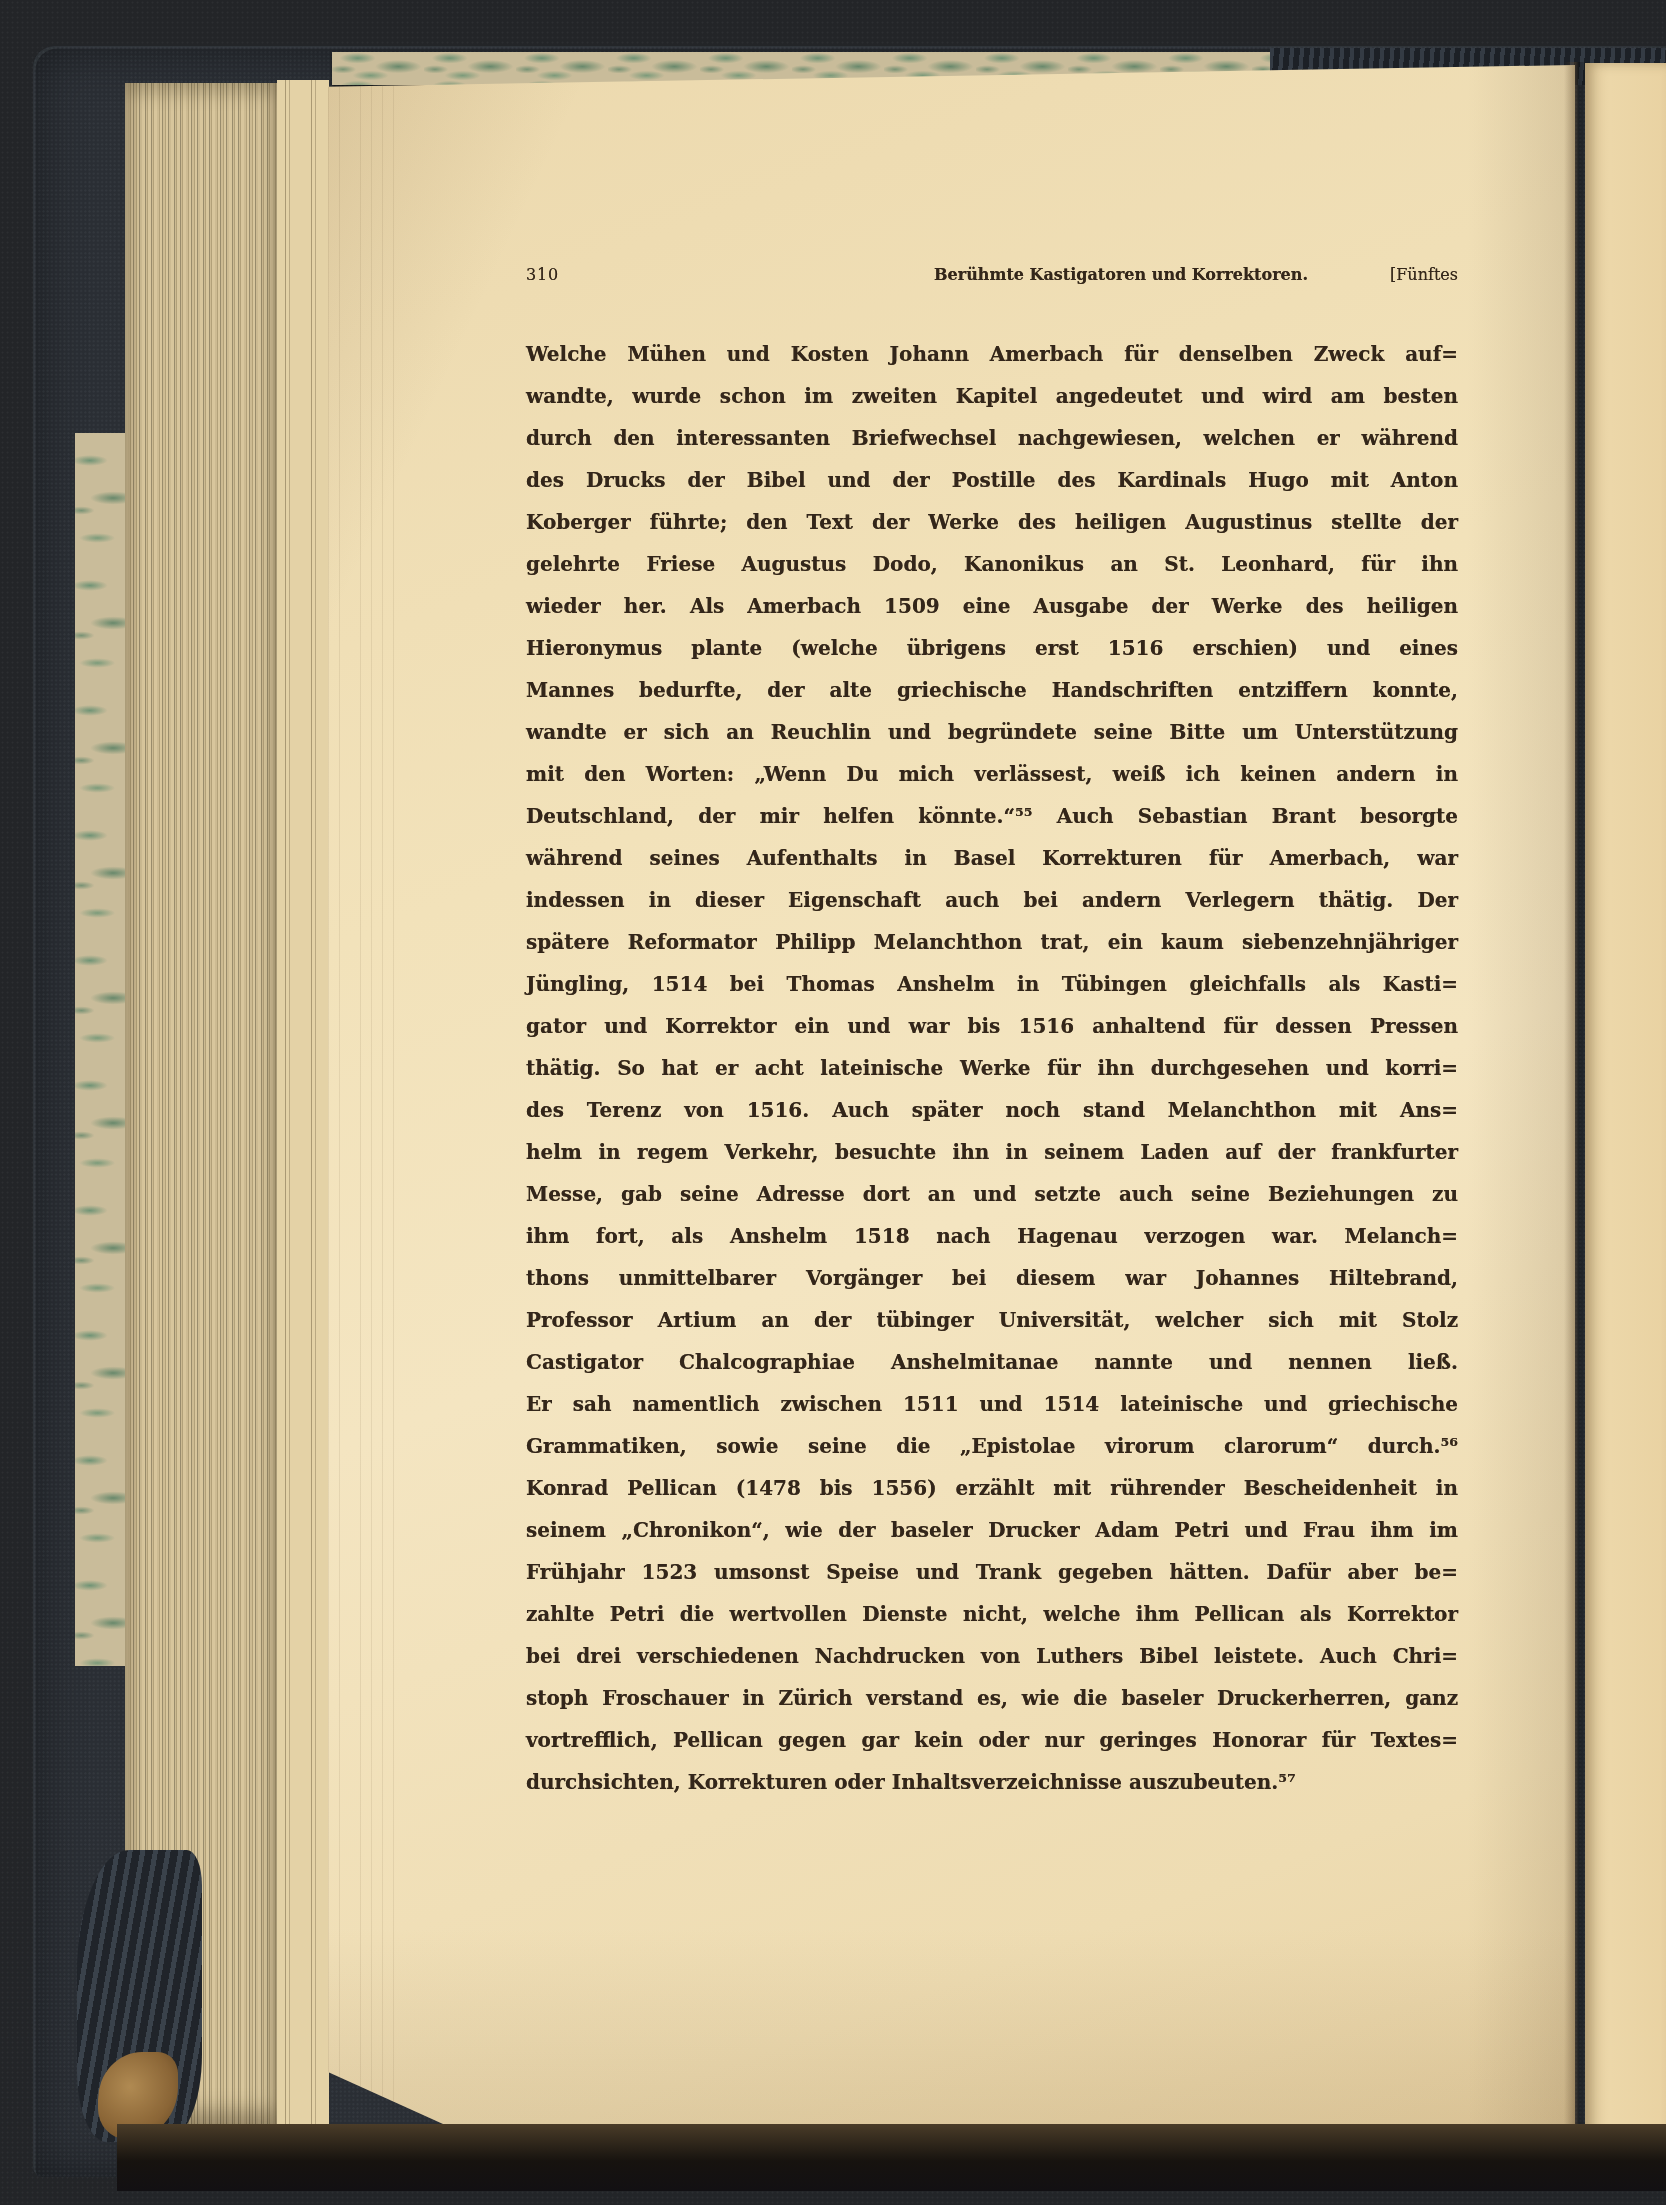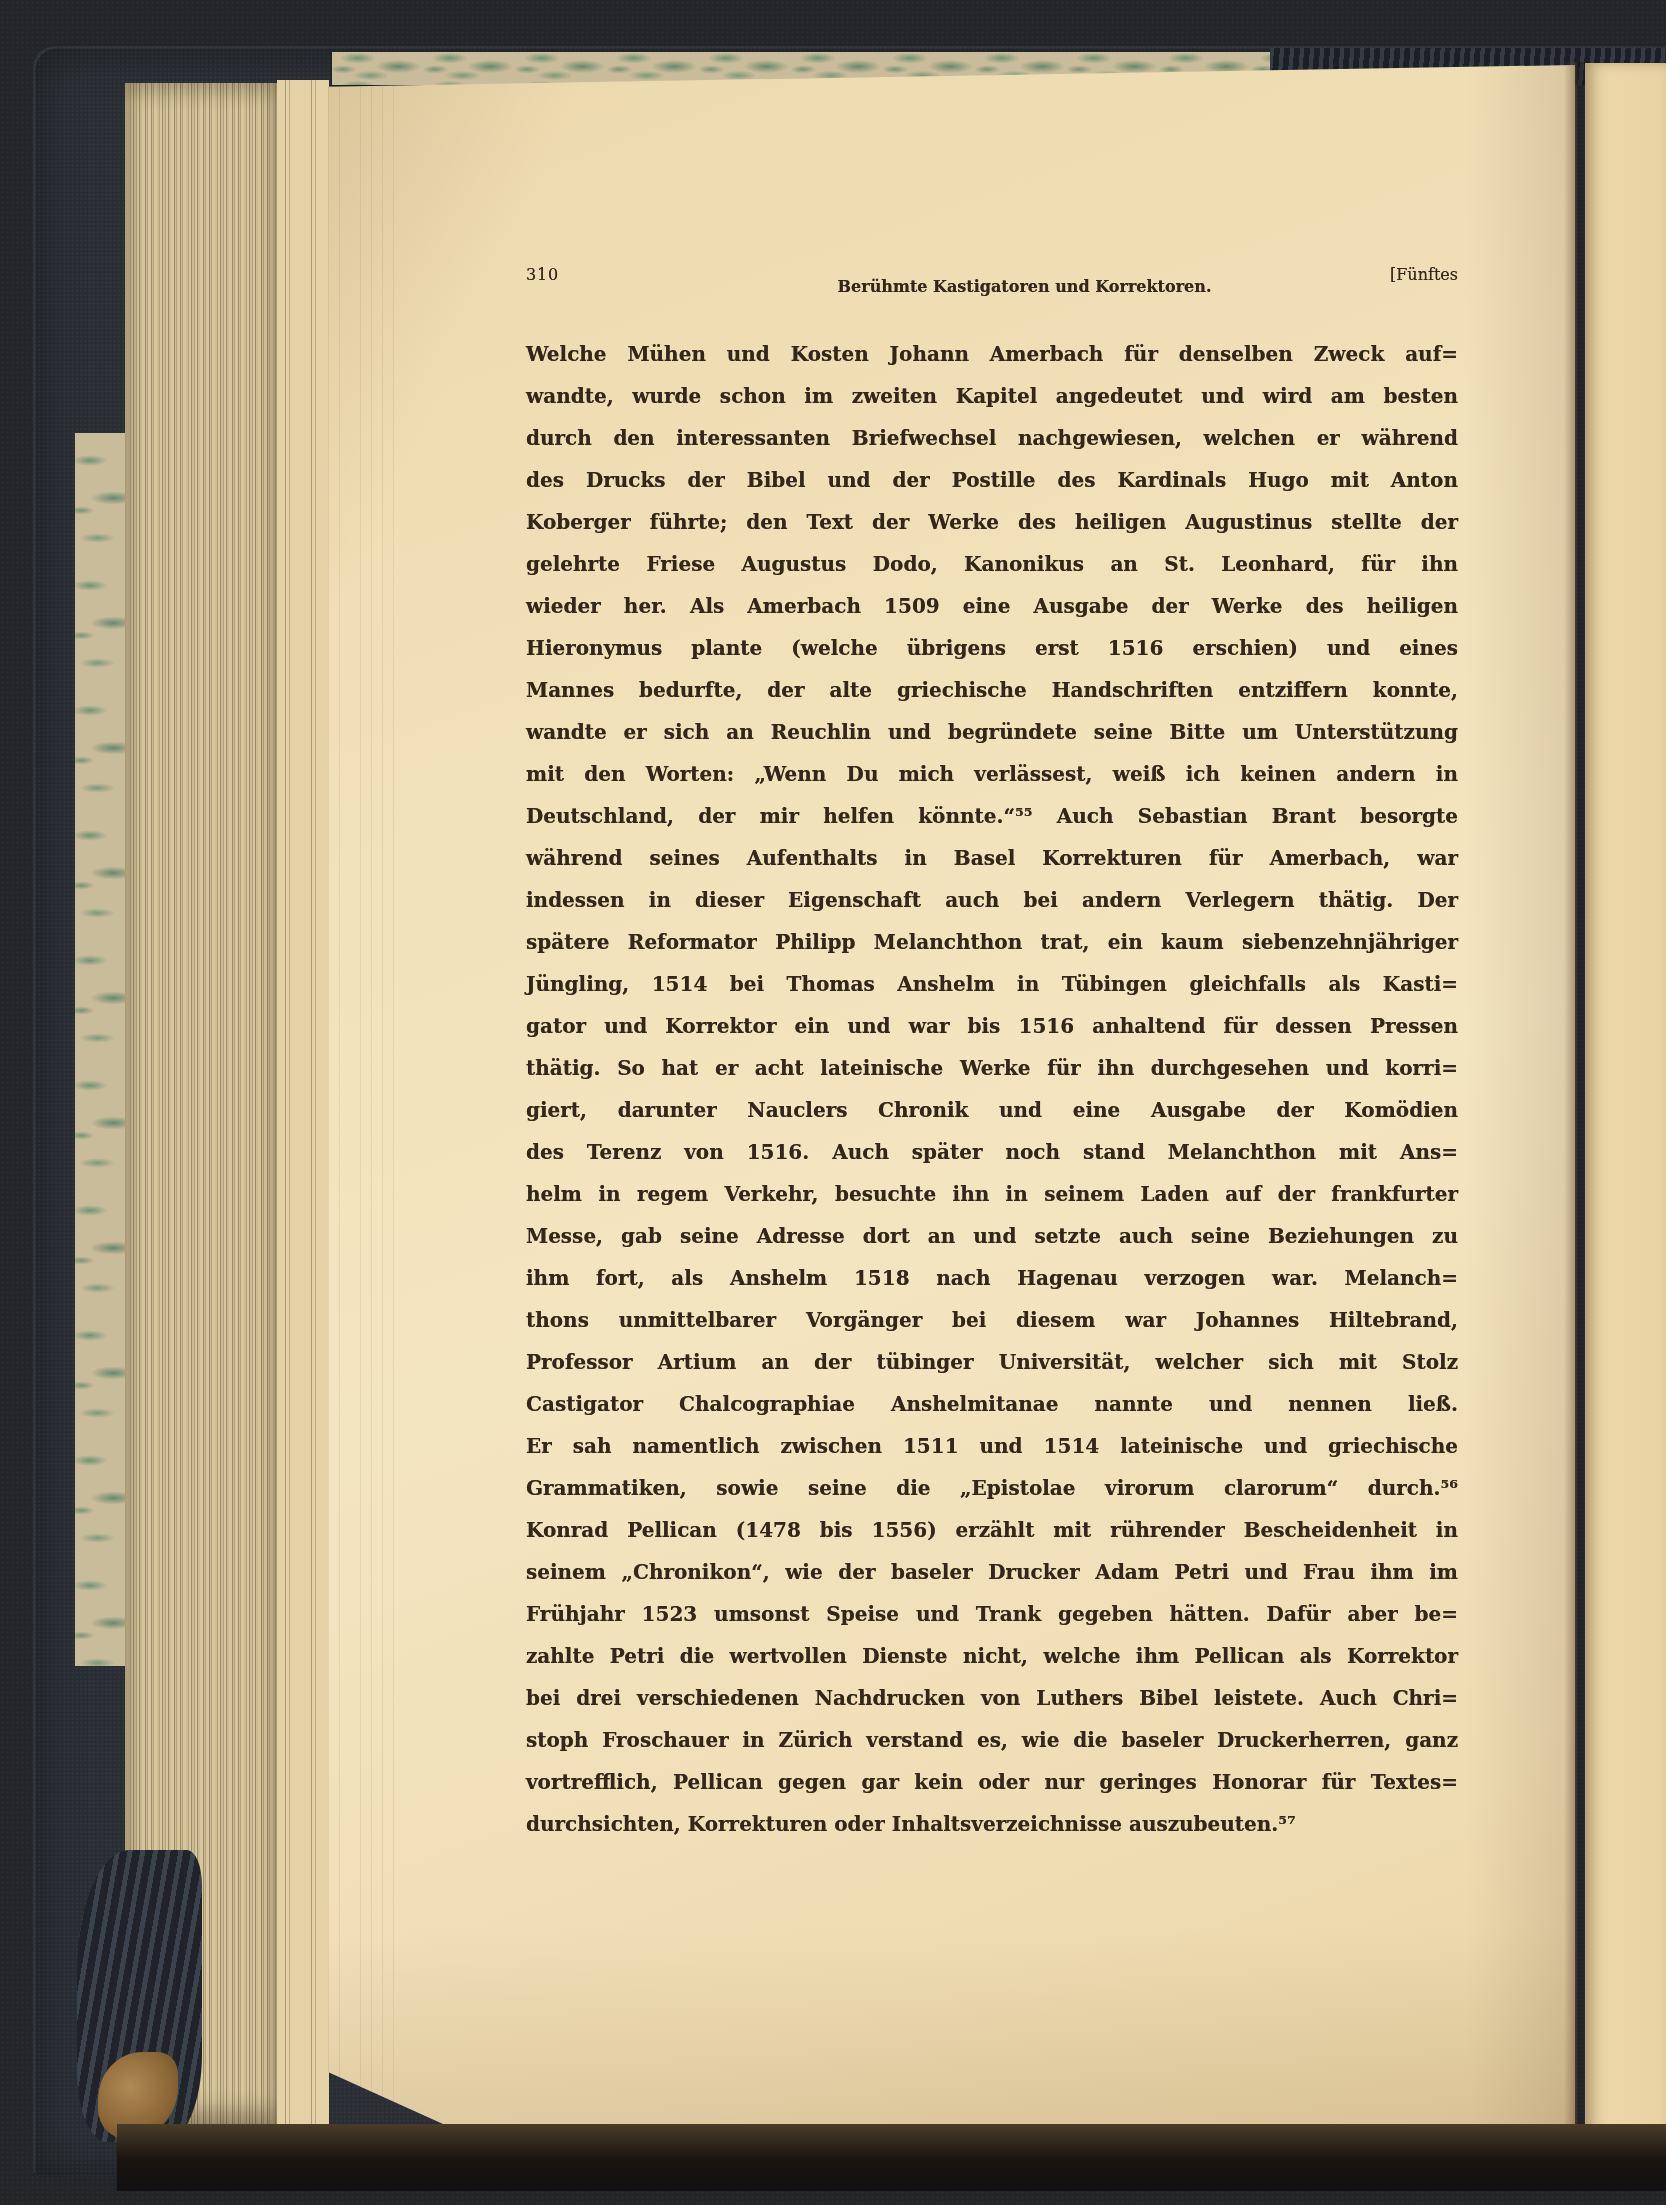--- a/index.html
+++ b/index.html
@@ -64,21 +64,21 @@
   .leather-corner{position:absolute;left:77px;top:1850px;width:125px;height:292px;
     background:repeating-linear-gradient(100deg,#3a424b 0 5px,#20242a 5px 12.5px);
     border-radius:42% 12% 30% 24%;}
   .torn-bit{position:absolute;left:98px;top:2052px;width:80px;height:87px;
     background:radial-gradient(circle at 40% 40%,#b08a52 0,#8a6536 60%,#5b4120 100%);
     border-radius:55% 25% 60% 35%;}
   
   .ink{color:#33261a;text-shadow:0 0 0.4px rgba(45,28,10,.6);}
   .header-row{position:absolute;left:198px;top:200px;width:932px;height:37px;font-size:16px;}
   .pagenum{position:absolute;left:0;top:0;font-weight:400;letter-spacing:0.8px;}
-  .running-title{position:absolute;left:215px;top:12px;width:567px;text-align:center;font-weight:700;}
+  .running-title{position:absolute;left:215px;top:0;width:567px;text-align:right;font-weight:700;}
   .signature{position:absolute;right:0;top:0;font-weight:400;}
   .body-block{position:absolute;left:198px;top:268px;width:932px;
     font-size:20px;font-weight:700;}
   .bodyline{height:42px;line-height:42px;text-align:justify;text-align-last:justify;
     white-space:normal;}
   .bodyline.last{text-align-last:left;}
 </style>
 </head>
 <body>
 
@@ -116,21 +116,20 @@
         <div class="bodyline">Mannes bedurfte, der alte griechische Handschriften entziffern konnte,</div>
         <div class="bodyline">wandte er sich an Reuchlin und begründete seine Bitte um Unterstützung</div>
         <div class="bodyline">mit den Worten: „Wenn Du mich verlässest, weiß ich keinen andern in</div>
         <div class="bodyline">Deutschland, der mir helfen könnte.“⁵⁵  Auch Sebastian Brant besorgte</div>
         <div class="bodyline">während seines Aufenthalts in Basel Korrekturen für Amerbach, war</div>
         <div class="bodyline">indessen in dieser Eigenschaft auch bei andern Verlegern thätig.  Der</div>
         <div class="bodyline">spätere Reformator Philipp Melanchthon trat, ein kaum siebenzehnjähriger</div>
         <div class="bodyline">Jüngling, 1514 bei Thomas Anshelm in Tübingen gleichfalls als Kasti=</div>
         <div class="bodyline">gator und Korrektor ein und war bis 1516 anhaltend für dessen Pressen</div>
         <div class="bodyline">thätig.  So hat er acht lateinische Werke für ihn durchgesehen und korri=</div>
-        <div class="bodyline">giert, darunter Nauclers Chronik und eine Ausgabe der Komödien</div>
         <div class="bodyline">des Terenz von 1516.  Auch später noch stand Melanchthon mit Ans=</div>
         <div class="bodyline">helm in regem Verkehr, besuchte ihn in seinem Laden auf der frankfurter</div>
         <div class="bodyline">Messe, gab seine Adresse dort an und setzte auch seine Beziehungen zu</div>
         <div class="bodyline">ihm fort, als Anshelm 1518 nach Hagenau verzogen war.  Melanch=</div>
         <div class="bodyline">thons unmittelbarer Vorgänger bei diesem war Johannes Hiltebrand,</div>
         <div class="bodyline">Professor Artium an der tübinger Universität, welcher sich mit Stolz</div>
         <div class="bodyline">Castigator Chalcographiae Anshelmitanae nannte und nennen ließ.</div>
         <div class="bodyline">Er sah namentlich zwischen 1511 und 1514 lateinische und griechische</div>
         <div class="bodyline">Grammatiken, sowie seine die „Epistolae virorum clarorum“ durch.⁵⁶</div>
         <div class="bodyline">Konrad Pellican (1478 bis 1556) erzählt mit rührender Bescheidenheit in</div>

